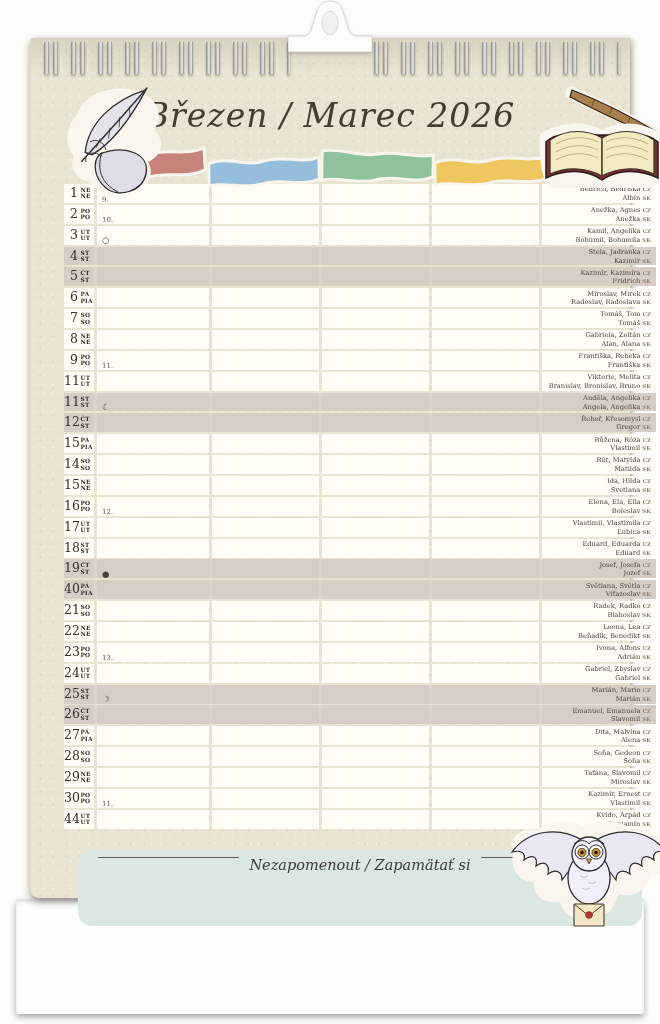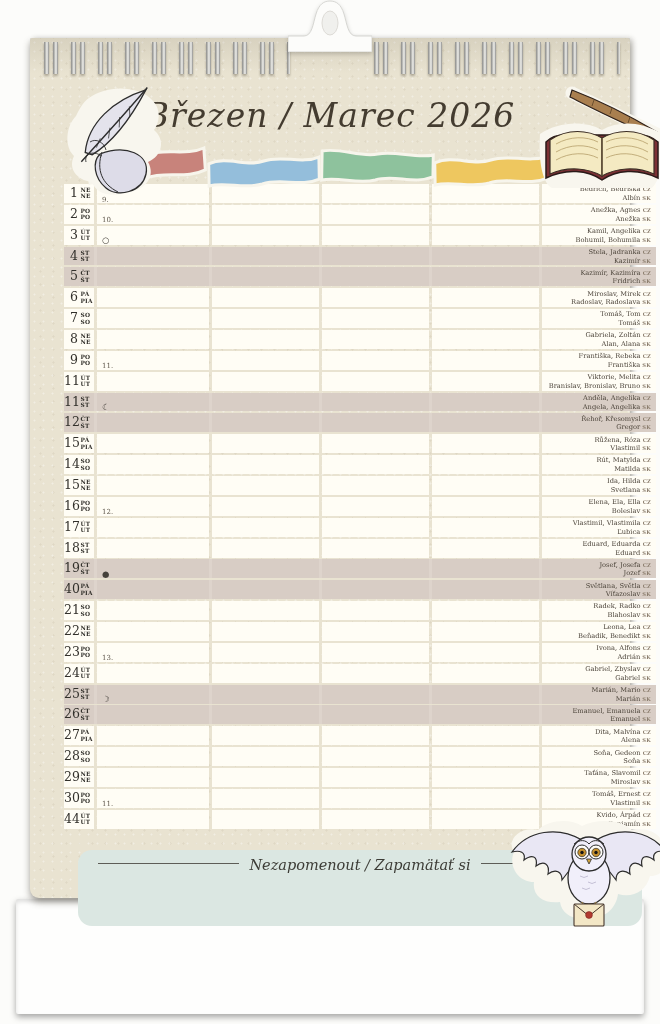--- a/index.html
+++ b/index.html
@@ -75,21 +75,21 @@
   .moon{font-size:8.5px;line-height:7px;color:#45413b;}
   .names{padding:1.3px 5px 0 2px;text-align:right;}
   .nline{display:block;font-size:6.7px;line-height:8.7px;color:#4e463c;white-space:nowrap;
     overflow:hidden;text-overflow:clip;}
   .tag{font-size:5.2px;color:#8c7e6e;font-weight:bold;letter-spacing:.2px;}
   
   .notes{
     position:absolute;left:48px;top:812px;width:564px;height:76px;z-index:3;
     background:#dbe7e2;border-radius:14px;
   }
-  .notes-head{display:flex;align-items:center;padding:0 20px;margin-top:7px;}
+  .notes-head{display:flex;align-items:flex-start;padding:0 20px;margin-top:7px;}
   .rule{flex:1;height:1px;background:#5d5d57;margin-bottom:4px;}
   .notes-title{margin:0 10px;font-size:14.5px;font-style:italic;color:#3c3c36;white-space:nowrap;}
   #owl{left:474px;top:780px;z-index:7;}
 </style>
 </head>
 <body>
 
 <div class="backsheet"></div>
 
 <div class="page">
@@ -573,21 +573,21 @@
         <span>ČT</span>
         <span>ŠT</span>
       </span>
     </div>
     <div class="cell c1"><span class="week"></span><span class="moon"></span></div>
     <div class="cell"></div>
     <div class="cell"></div>
     <div class="cell"></div>
     <div class="cell names">
       <span class="nline"><span>Emanuel, Emanuela</span> <span class="tag">CZ</span></span>
-      <span class="nline"><span>Emanuel</span> <span class="tag">SK</span></span>
+      <span class="nline"><span>Slavomil</span> <span class="tag">SK</span></span>
     </div>
   </div>
       <div class="row">
     <div class="daybox">
       <span class="dnum">27</span>
       <span class="dabbr">
         <span>PÁ</span>
         <span>PIA</span>
       </span>
     </div>
@@ -640,21 +640,21 @@
       <span class="dabbr">
         <span>PO</span>
         <span>PO</span>
       </span>
     </div>
     <div class="cell c1"><span class="week">11.</span><span class="moon"></span></div>
     <div class="cell"></div>
     <div class="cell"></div>
     <div class="cell"></div>
     <div class="cell names">
-      <span class="nline"><span>Tomáš, Ernest</span> <span class="tag">CZ</span></span>
+      <span class="nline"><span>Kazimír, Ernest</span> <span class="tag">CZ</span></span>
       <span class="nline"><span>Vlastimil</span> <span class="tag">SK</span></span>
     </div>
   </div>
       <div class="row">
     <div class="daybox">
       <span class="dnum">44</span>
       <span class="dabbr">
         <span>ÚT</span>
         <span>UT</span>
       </span>

